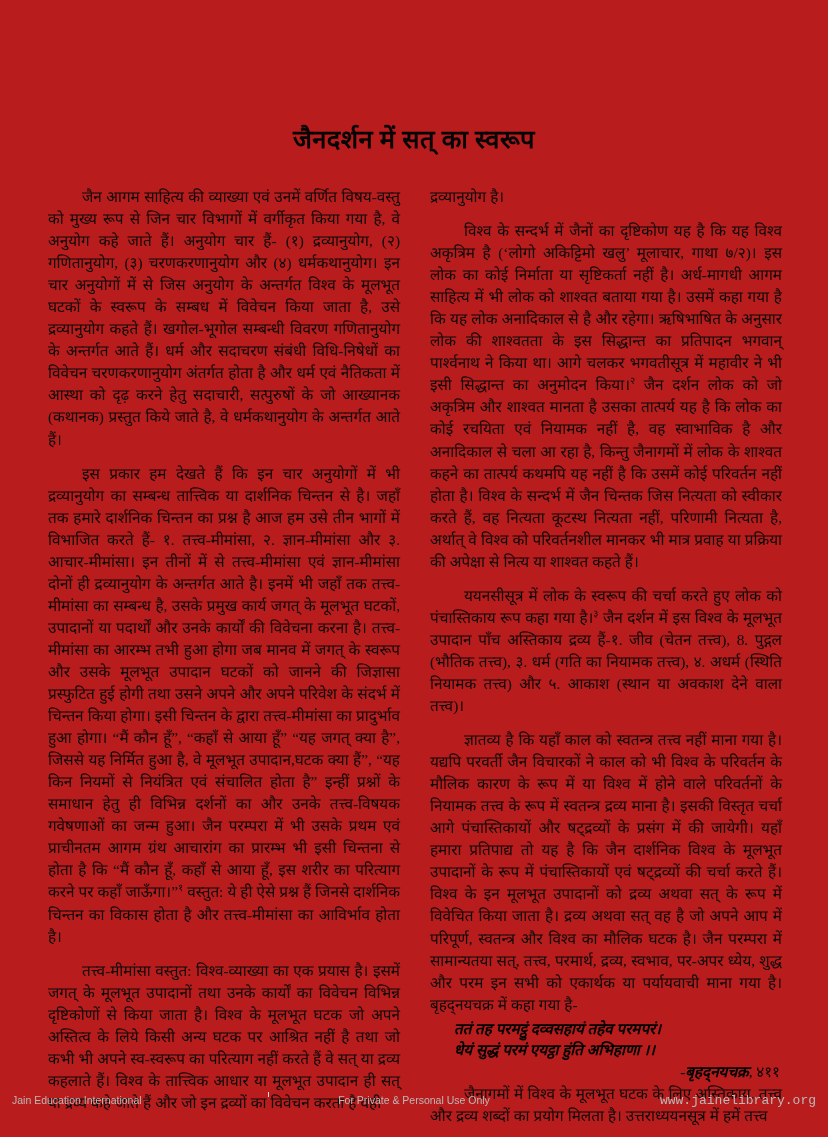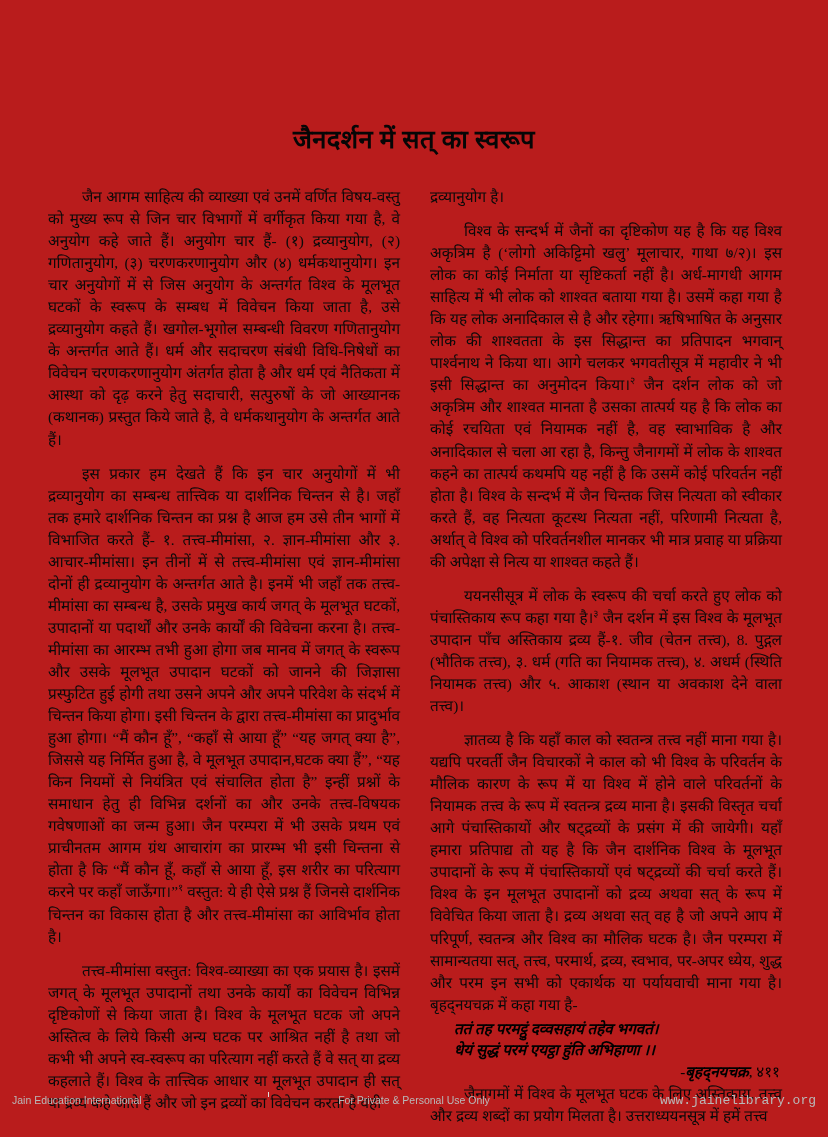--- a/index.html
+++ b/index.html
@@ -174,21 +174,21 @@
 
       <p class="para">द्रव्यानुयोग है।</p>
 
       <p class="para indent"><span>विश्व के सन्दर्भ में जैनों का दृष्टिकोण यह है कि यह विश्व अकृत्रिम है (‘लोगो अकिट्टिमो खलु’ मूलाचार, गाथा ७/२)। इस लोक का कोई निर्माता या सृष्टिकर्ता नहीं है। अर्ध-मागधी आगम साहित्य में भी लोक को शाश्वत बताया गया है। उसमें कहा गया है कि यह लोक अनादिकाल से है और रहेगा। ऋषिभाषित के अनुसार लोक की शाश्वतता के इस सिद्धान्त का प्रतिपादन भगवान् पार्श्वनाथ ने किया था। आगे चलकर भगवतीसूत्र में महावीर ने भी इसी सिद्धान्त का अनुमोदन किया।</span><sup class="refnum">२</sup><span> जैन दर्शन लोक को जो अकृत्रिम और शाश्वत मानता है उसका तात्पर्य यह है कि लोक का कोई रचयिता एवं नियामक नहीं है, वह स्वाभाविक है और अनादिकाल से चला आ रहा है, किन्तु जैनागमों में लोक के शाश्वत कहने का तात्पर्य कथमपि यह नहीं है कि उसमें कोई परिवर्तन नहीं होता है। विश्व के सन्दर्भ में जैन चिन्तक जिस नित्यता को स्वीकार करते हैं, वह नित्यता कूटस्थ नित्यता नहीं, परिणामी नित्यता है, अर्थात् वे विश्व को परिवर्तनशील मानकर भी मात्र प्रवाह या प्रक्रिया की अपेक्षा से नित्य या शाश्वत कहते हैं।</span></p>
 
       <p class="para indent"><span>ययनसीसूत्र में लोक के स्वरूप की चर्चा करते हुए लोक को पंचास्तिकाय रूप कहा गया है।</span><sup class="refnum">३</sup><span> जैन दर्शन में इस विश्व के मूलभूत उपादान पाँच अस्तिकाय द्रव्य हैं-१. जीव (चेतन तत्त्व), 8. पुद्गल (भौतिक तत्त्व), ३. धर्म (गति का नियामक तत्त्व), ४. अधर्म (स्थिति नियामक तत्त्व) और ५. आकाश (स्थान या अवकाश देने वाला तत्त्व)।</span></p>
 
       <p class="para indent">ज्ञातव्य है कि यहाँ काल को स्वतन्त्र तत्त्व नहीं माना गया है। यद्यपि परवर्ती जैन विचारकों ने काल को भी विश्व के परिवर्तन के मौलिक कारण के रूप में या विश्व में होने वाले परिवर्तनों के नियामक तत्त्व के रूप में स्वतन्त्र द्रव्य माना है। इसकी विस्तृत चर्चा आगे पंचास्तिकायों और षट्द्रव्यों के प्रसंग में की जायेगी। यहाँ हमारा प्रतिपाद्य तो यह है कि जैन दार्शनिक विश्व के मूलभूत उपादानों के रूप में पंचास्तिकायों एवं षट्द्रव्यों की चर्चा करते हैं। विश्व के इन मूलभूत उपादानों को द्रव्य अथवा सत् के रूप में विवेचित किया जाता है। द्रव्य अथवा सत् वह है जो अपने आप में परिपूर्ण, स्वतन्त्र और विश्व का मौलिक घटक है। जैन परम्परा में सामान्यतया सत्, तत्त्व, परमार्थ, द्रव्य, स्वभाव, पर-अपर ध्येय, शुद्ध और परम इन सभी को एकार्थक या पर्यायवाची माना गया है। बृहद्नयचक्र में कहा गया है-</p>
 
       <div class="verse">
-        <span class="verse-line">ततं तह परमट्ठुं दव्वसहायं तहेव भगवतं।</span>
+        <span class="verse-line">ततं तह परमट्ठुं दव्वसहायं तहेव परमपरं।</span>
         <span class="verse-line">धेयं सुद्धं  परमं एयट्ठा  हुंति अभिहाणा ।।</span>
         <span class="verse-cite"><span>-</span><span class="src">बृहद्नयचक्र</span><span>, ४११</span></span>
       </div>
 
       <p class="para indent">जैनागमों में विश्व के मूलभूत घटक के लिए अस्तिकाय, तत्त्व और द्रव्य शब्दों का प्रयोग मिलता है। उत्तराध्ययनसूत्र में हमें तत्त्व</p>
 
     </div>
   </div>
 
   <div class="tickmark"></div>

